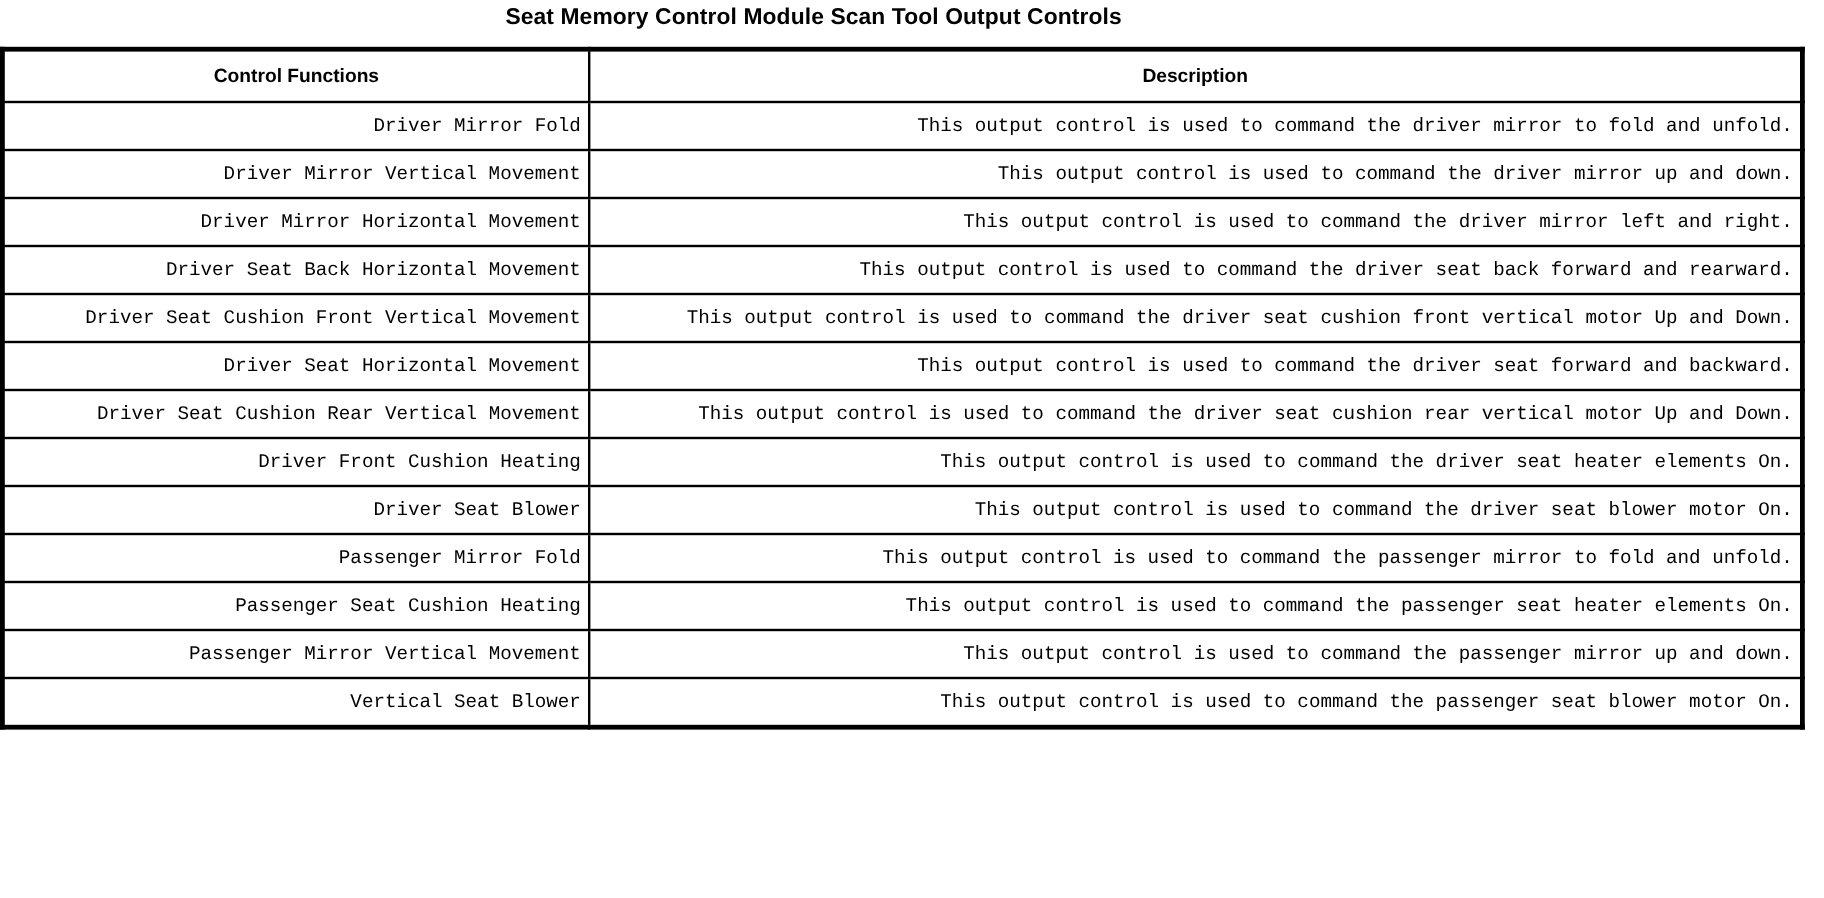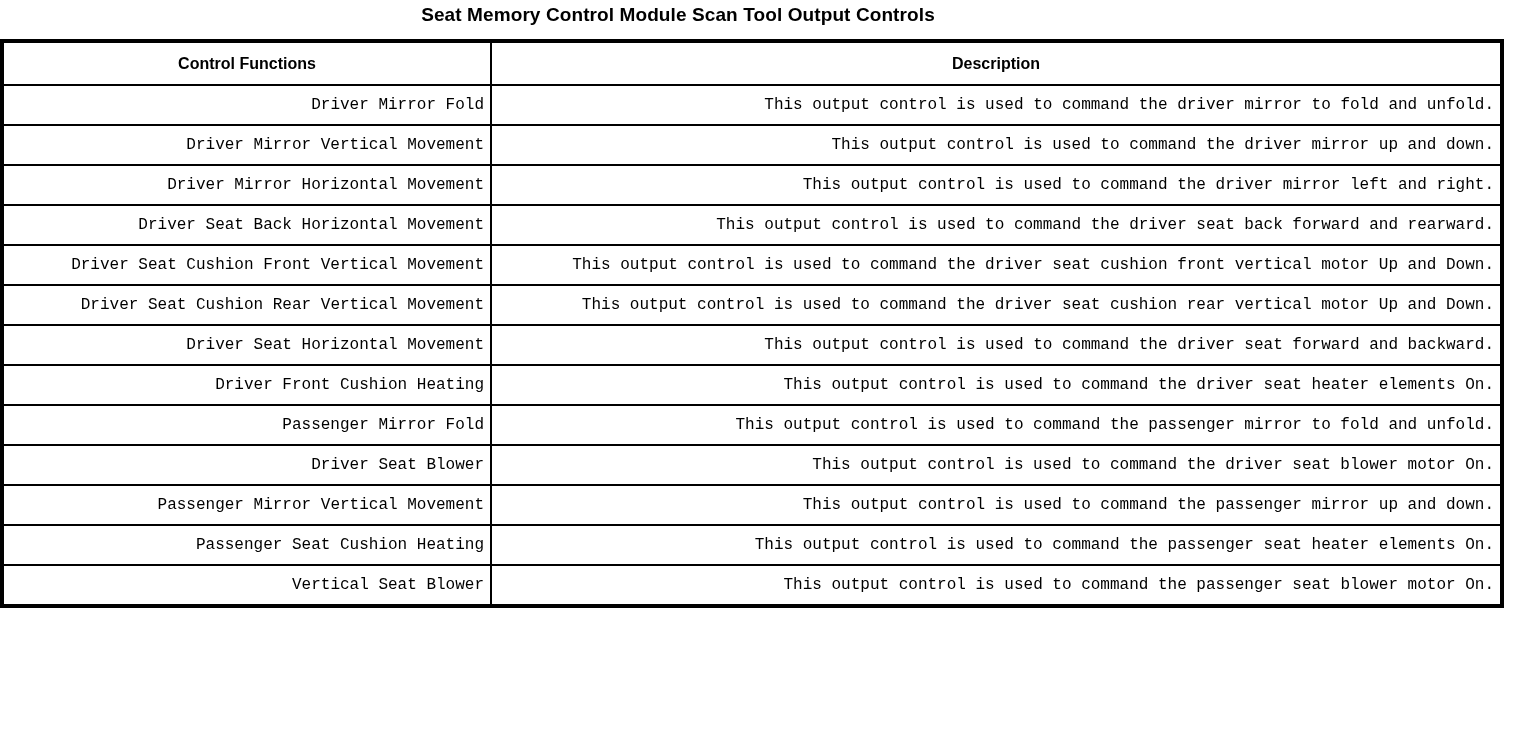--- a/index.html
+++ b/index.html
@@ -104,46 +104,46 @@
           </tr>
           <tr>
             <td class="fn">Driver Seat Back Horizontal Movement</td>
             <td class="desc">This output control is used to command the driver seat back forward and rearward.</td>
           </tr>
           <tr>
             <td class="fn">Driver Seat Cushion Front Vertical Movement</td>
             <td class="desc">This output control is used to command the driver seat cushion front vertical motor Up and Down.</td>
           </tr>
           <tr>
+            <td class="fn">Driver Seat Horizontal Movement</td>
+            <td class="desc">This output control is used to command the driver seat forward and backward.</td>
+          </tr>
+          <tr>
             <td class="fn">Driver Seat Cushion Rear Vertical Movement</td>
             <td class="desc">This output control is used to command the driver seat cushion rear vertical motor Up and Down.</td>
-          </tr>
-          <tr>
-            <td class="fn">Driver Seat Horizontal Movement</td>
-            <td class="desc">This output control is used to command the driver seat forward and backward.</td>
           </tr>
           <tr>
             <td class="fn">Driver Front Cushion Heating</td>
             <td class="desc">This output control is used to command the driver seat heater elements On.</td>
           </tr>
           <tr>
+            <td class="fn">Driver Seat Blower</td>
+            <td class="desc">This output control is used to command the driver seat blower motor On.</td>
+          </tr>
+          <tr>
             <td class="fn">Passenger Mirror Fold</td>
             <td class="desc">This output control is used to command the passenger mirror to fold and unfold.</td>
           </tr>
           <tr>
-            <td class="fn">Driver Seat Blower</td>
-            <td class="desc">This output control is used to command the driver seat blower motor On.</td>
+            <td class="fn">Passenger Seat Cushion Heating</td>
+            <td class="desc">This output control is used to command the passenger seat heater elements On.</td>
           </tr>
           <tr>
             <td class="fn">Passenger Mirror Vertical Movement</td>
             <td class="desc">This output control is used to command the passenger mirror up and down.</td>
-          </tr>
-          <tr>
-            <td class="fn">Passenger Seat Cushion Heating</td>
-            <td class="desc">This output control is used to command the passenger seat heater elements On.</td>
           </tr>
           <tr>
             <td class="fn">Vertical Seat Blower</td>
             <td class="desc">This output control is used to command the passenger seat blower motor On.</td>
           </tr>
         </tbody>
     </table>
   </div>
 
 </div>

